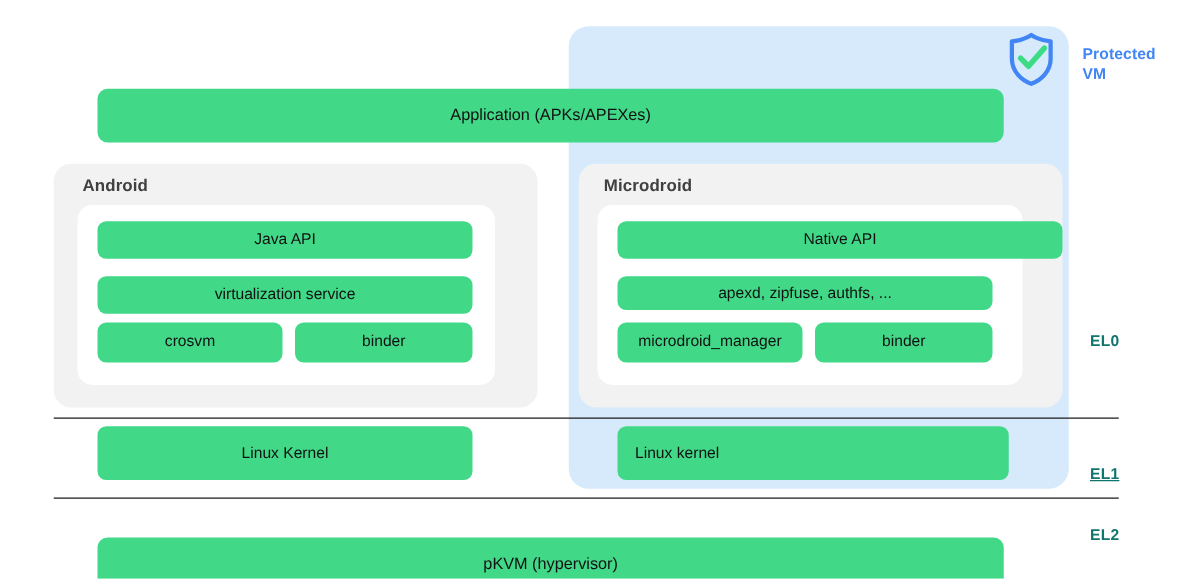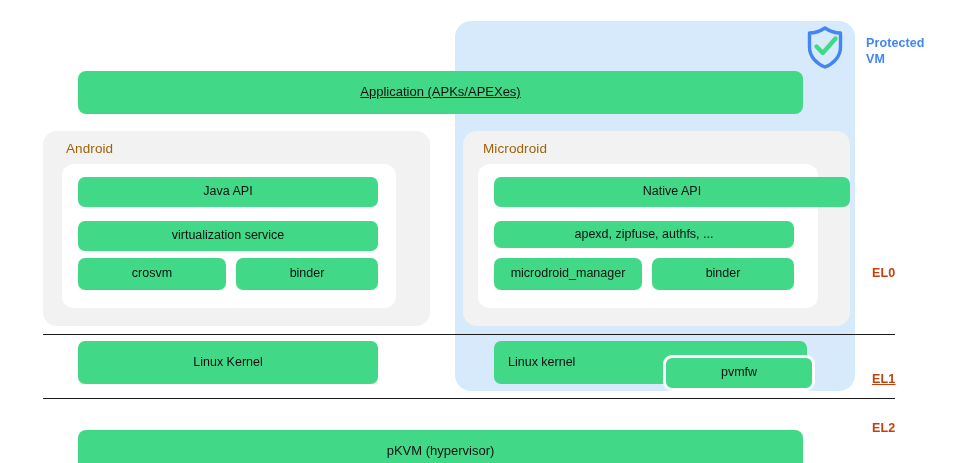--- a/index.html
+++ b/index.html
@@ -34,22 +34,22 @@
     background: #f2f2f2;
     border-radius: 14px;
   }
   .os-inner {
     background: #ffffff;
     border-radius: 12px;
   }
   .os-title {
     position: absolute;
     font-size: 13.5px;
-    font-weight: normal;
-    color: #a16207;
+    font-weight: bold;
+    color: #404040;
     letter-spacing: 0.1px;
     white-space: nowrap;
   }
 
   
   .gbox {
     background: #41d888;
     border-radius: 7px;
     display: flex;
     align-items: center;
@@ -79,21 +79,21 @@
 
   
   .el-line {
     background: #1b1b1b;
     height: 1px;
   }
   .el-label {
     position: absolute;
     font-size: 12.5px;
     font-weight: bold;
-    color: #c2410c;
+    color: #0f766e;
     letter-spacing: 0.2px;
     white-space: nowrap;
   }
 
   
   .vm-badge-text {
     position: absolute;
     font-size: 12.5px;
     font-weight: bold;
     color: #4285f4;
@@ -114,21 +114,21 @@
       <path d="M20 3 C20 3 12.5 8 4.5 8 L4.5 22 C4.5 32 12 39 20 42 C28 39 35.5 32 35.5 22 L35.5 8 C27.5 8 20 3 20 3 Z" fill="none" stroke="#4285f4" stroke-width="3.4" stroke-linejoin="round" stroke-linecap="round"></path>
       <path d="M11.5 21.5 L17.8 28 L30.5 13.5" fill="none" stroke="#3ddc84" stroke-width="4.4" stroke-linecap="round" stroke-linejoin="round"></path>
     </svg>
   </div>
 
   <div class="vm-badge-text" style="left:866px; top:35px;">
     <div>Protected</div>
     <div>VM</div>
   </div>
 
-  <div class="abs gbox app" style="left:78px; top:71px; width:725px; height:43px;text-decoration:underline;">Application (APKs/APEXes)</div>
+  <div class="abs gbox app" style="left:78px; top:71px; width:725px; height:43px;">Application (APKs/APEXes)</div>
 
   <div class="abs os-panel" style="left:43px; top:131px; width:387px; height:195px;"></div>
   <div class="os-title" style="left:66px; top:141px;">Android</div>
   <div class="abs os-inner" style="left:62px; top:164px; width:334px; height:144px;"></div>
 
   <div class="abs gbox" style="left:78px; top:177px; width:300px; height:30px;">Java API</div>
   <div class="abs gbox" style="left:78px; top:221px; width:300px; height:30px;">virtualization service</div>
   <div class="abs gbox" style="left:78px; top:258px; width:148px; height:32px;">crosvm</div>
   <div class="abs gbox" style="left:236px; top:258px; width:142px; height:32px;">binder</div>
 
@@ -140,21 +140,20 @@
   <div class="abs gbox" style="left:494px; top:221px; width:300px; height:27px;">apexd, zipfuse, authfs, ...</div>
   <div class="abs gbox" style="left:494px; top:258px; width:148px; height:32px;">microdroid_manager</div>
   <div class="abs gbox" style="left:652px; top:258px; width:142px; height:32px;">binder</div>
 
   <div class="abs el-line" style="left:43px; top:334px; width:852px;"></div>
 
   <div class="abs gbox kernel-left" style="left:78px; top:341px; width:300px; height:43px;">Linux Kernel</div>
 
   <div class="abs gbox kernel-right" style="left:494px; top:341px; width:313px; height:43px;">Linux kernel</div>
 
-  <div class="abs gbox pvmfw" style="left:663px; top:355px; width:152px; height:36px;">pvmfw</div>
 
   <div class="abs el-line" style="left:43px; top:398px; width:852px;"></div>
 
   <div class="abs gbox pkvm" style="left:78px; top:430px; width:725px; height:43px;">pKVM (hypervisor)</div>
 
   <div class="el-label" style="left:872px; top:266px;">EL0</div>
   <div class="el-label" style="left:872px; top:372px;text-decoration:underline;">EL1</div>
   <div class="el-label" style="left:872px; top:421px;">EL2</div>
 
 </div>

